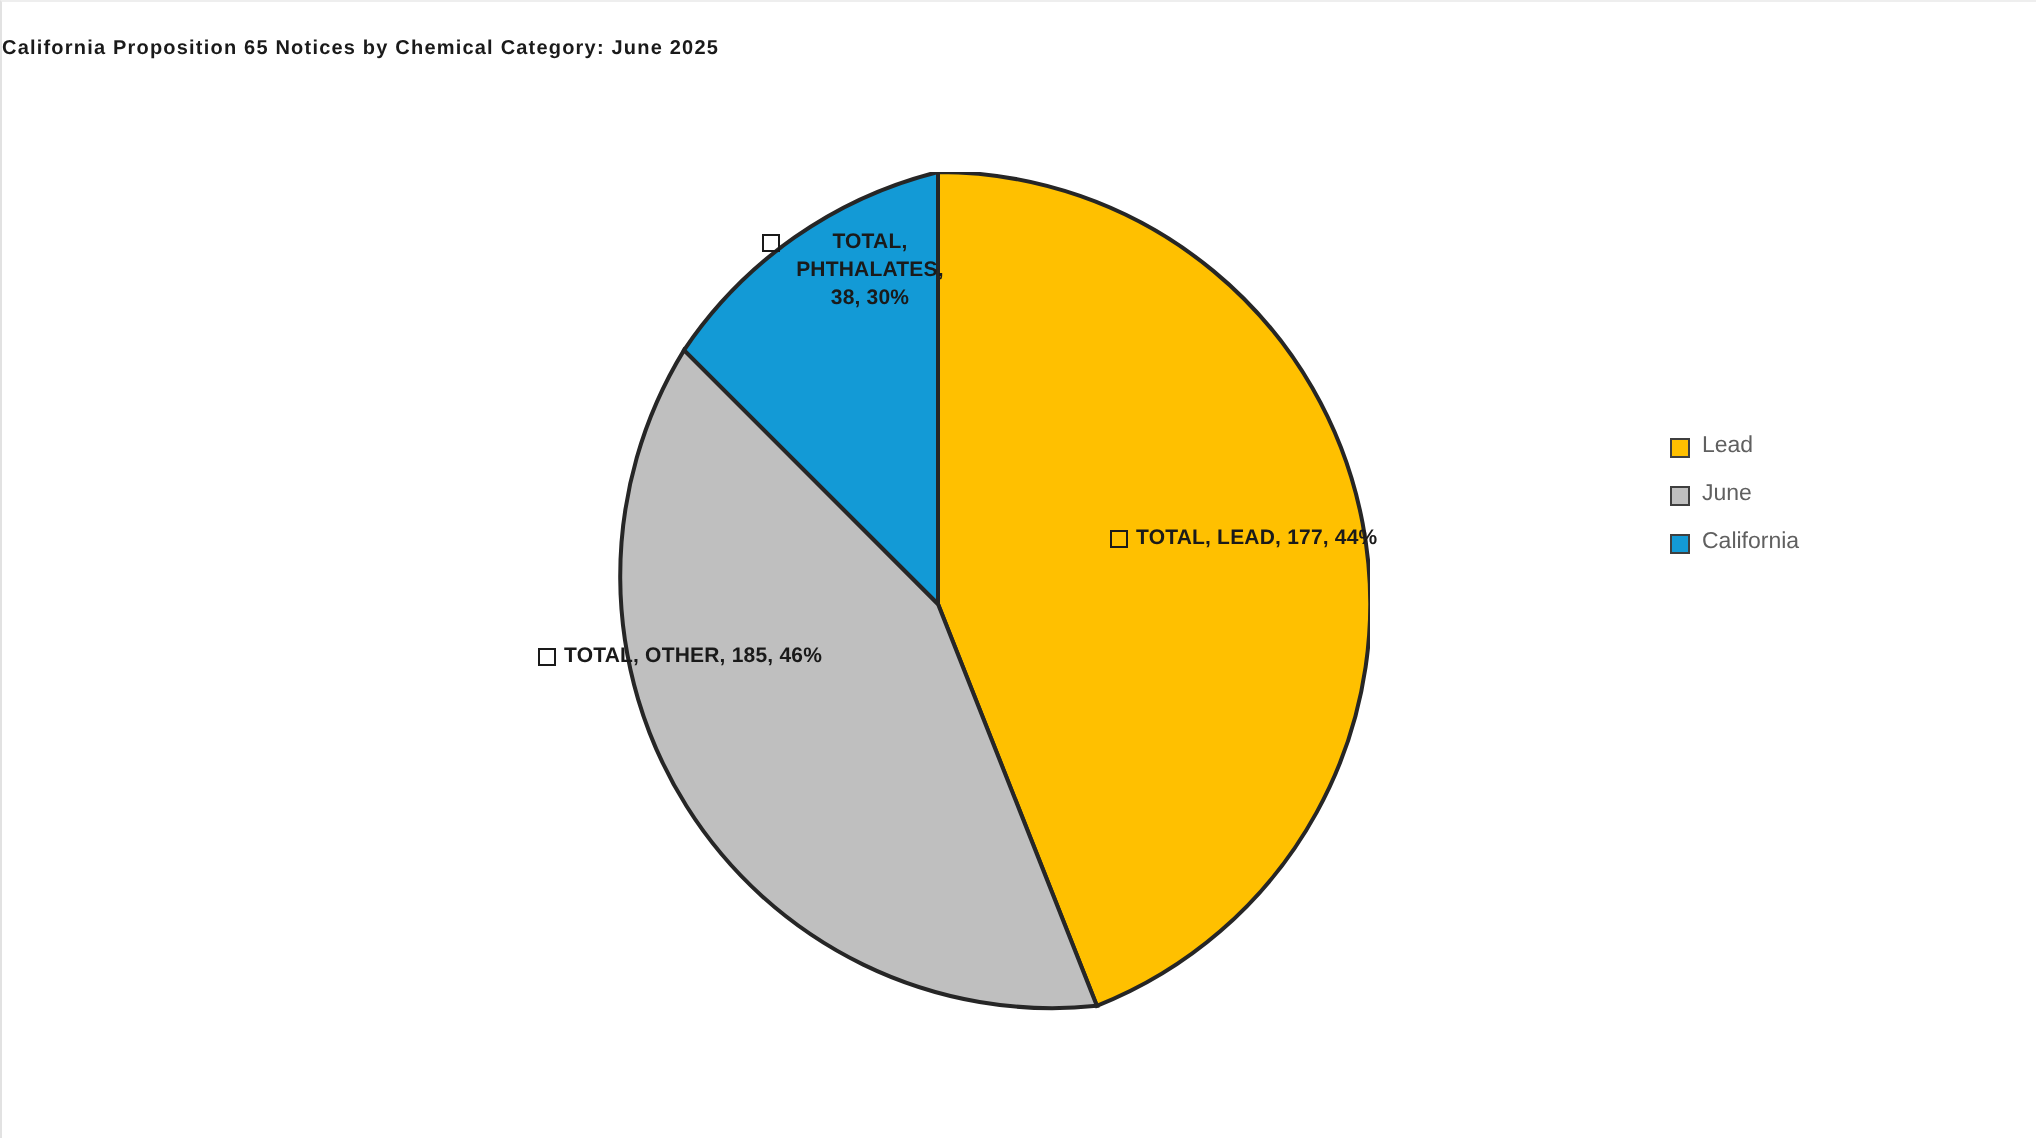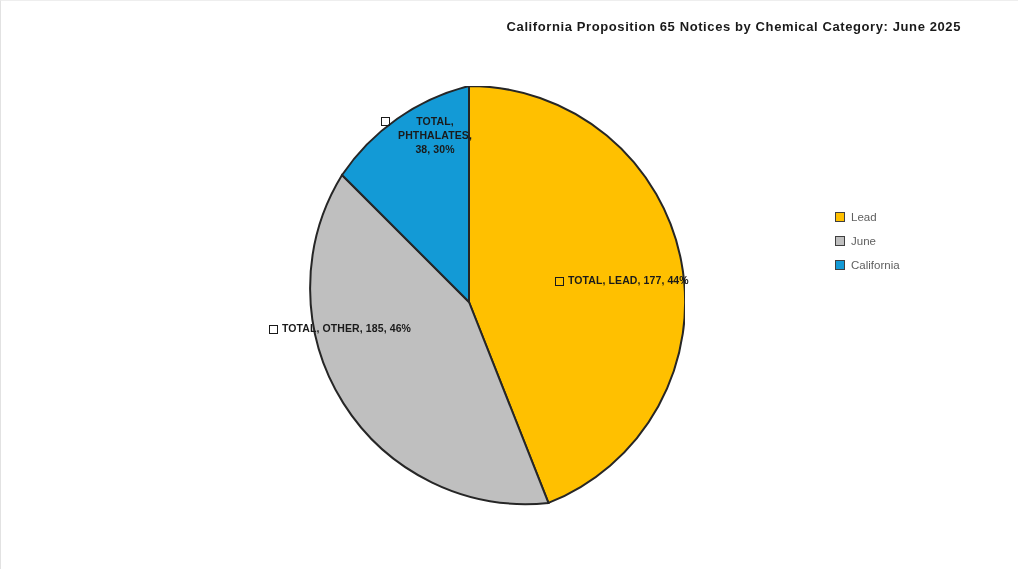--- a/index.html
+++ b/index.html
@@ -18,22 +18,22 @@
     border-left: 1px solid #e2e2e2;
     border-top: 1px solid #eeeeee;
     box-sizing: border-box;
     overflow: hidden;
   }
   #chart-title {
     position: absolute;
     top: 18px;
     left: 0;
     width: 960px;
-    text-align: right;
-    font-size: 13px;
+    text-align: left;
+    font-size: 10px;
     font-weight: bold;
     color: #1a1a1a;
     letter-spacing: 0.6px;
     white-space: nowrap;
   }
   #pie-area {
     position: absolute;
     left: 252px;
     top: 85px;
     width: 432px;
@@ -58,21 +58,21 @@
     width: 7px;
     height: 7px;
     border: 1.3px solid #1a1a1a;
     background: transparent;
     vertical-align: middle;
     margin-right: 4px;
     box-sizing: content-box;
   }
   #label-lead {
     left: 554px;
-    top: 273px;
+    top: 262px;
   }
   #label-other {
     left: 268px;
     top: 321px;
   }
   #label-phthalates {
     left: 380px;
     top: 114px;
     white-space: normal;
     width: 104px;
@@ -88,21 +88,21 @@
     display: block;
     padding-left: 4px;
   }
   #legend {
     position: absolute;
     left: 834px;
     top: 204px;
   }
   .legend-item {
     display: flex;
-    align-items: center;
+    align-items: flex-end;
     height: 24px;
   }
   .legend-swatch {
     width: 8px;
     height: 8px;
     border: 1.4px solid #3f3f3f;
     margin-right: 6px;
     box-sizing: content-box;
     flex: none;
   }

